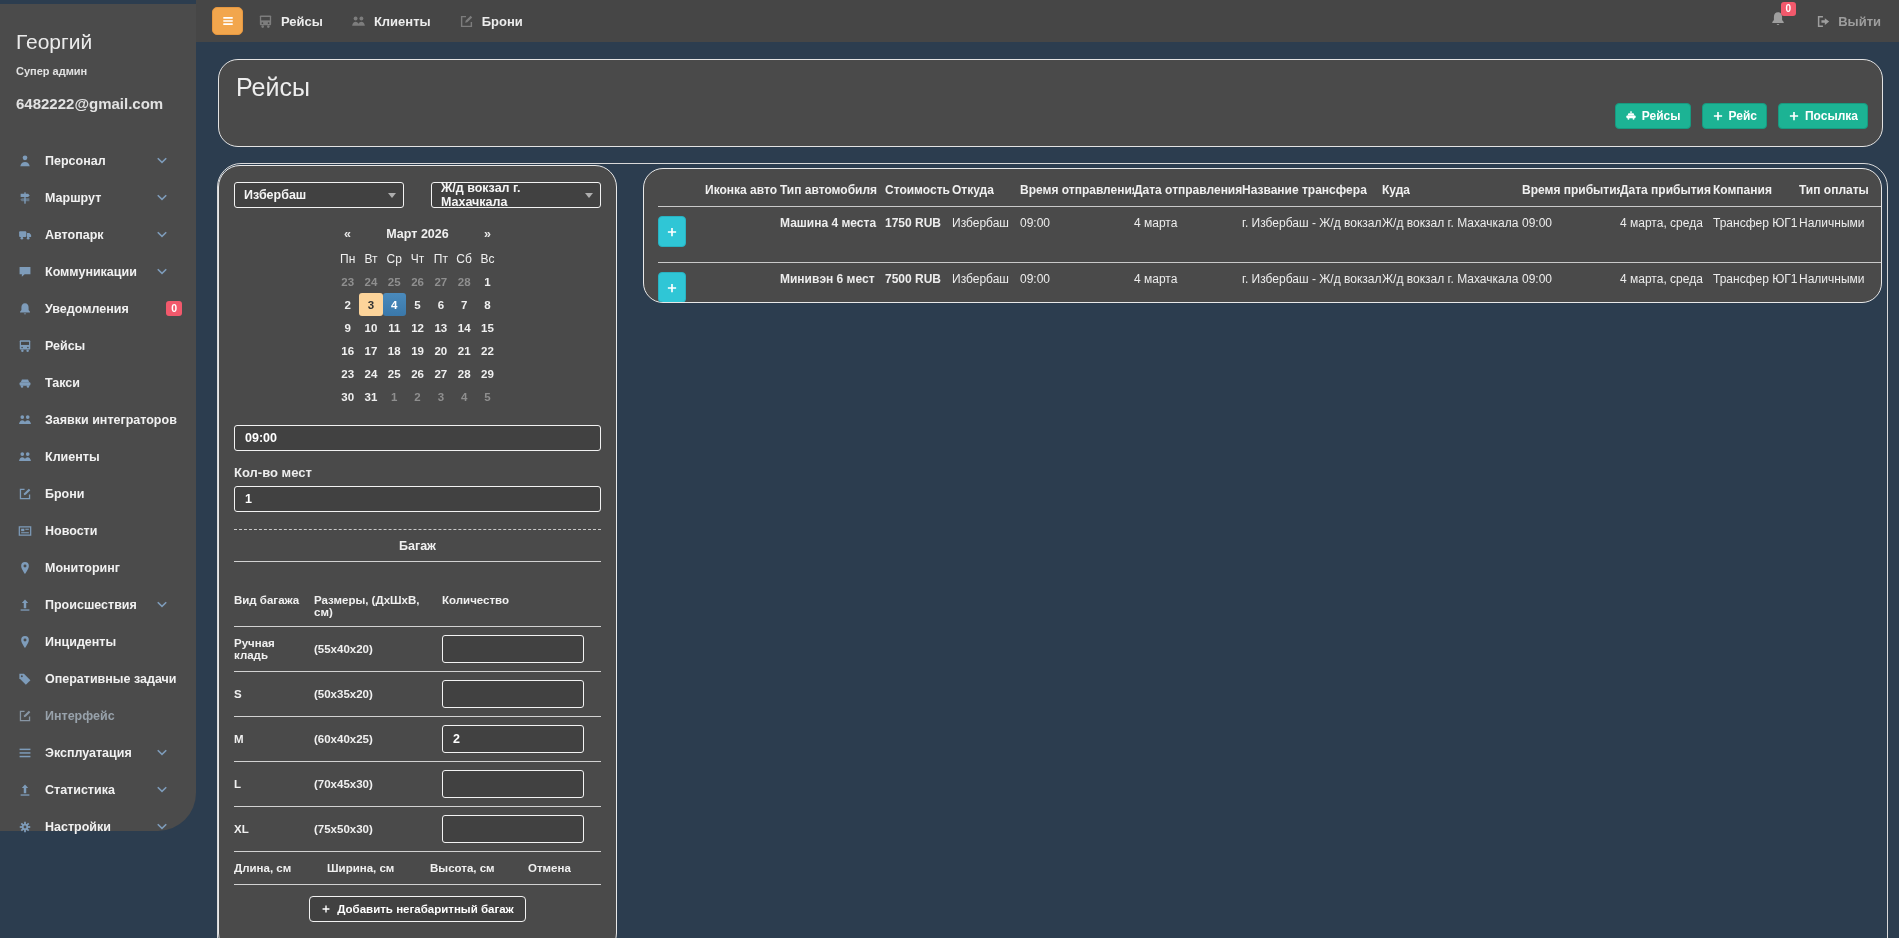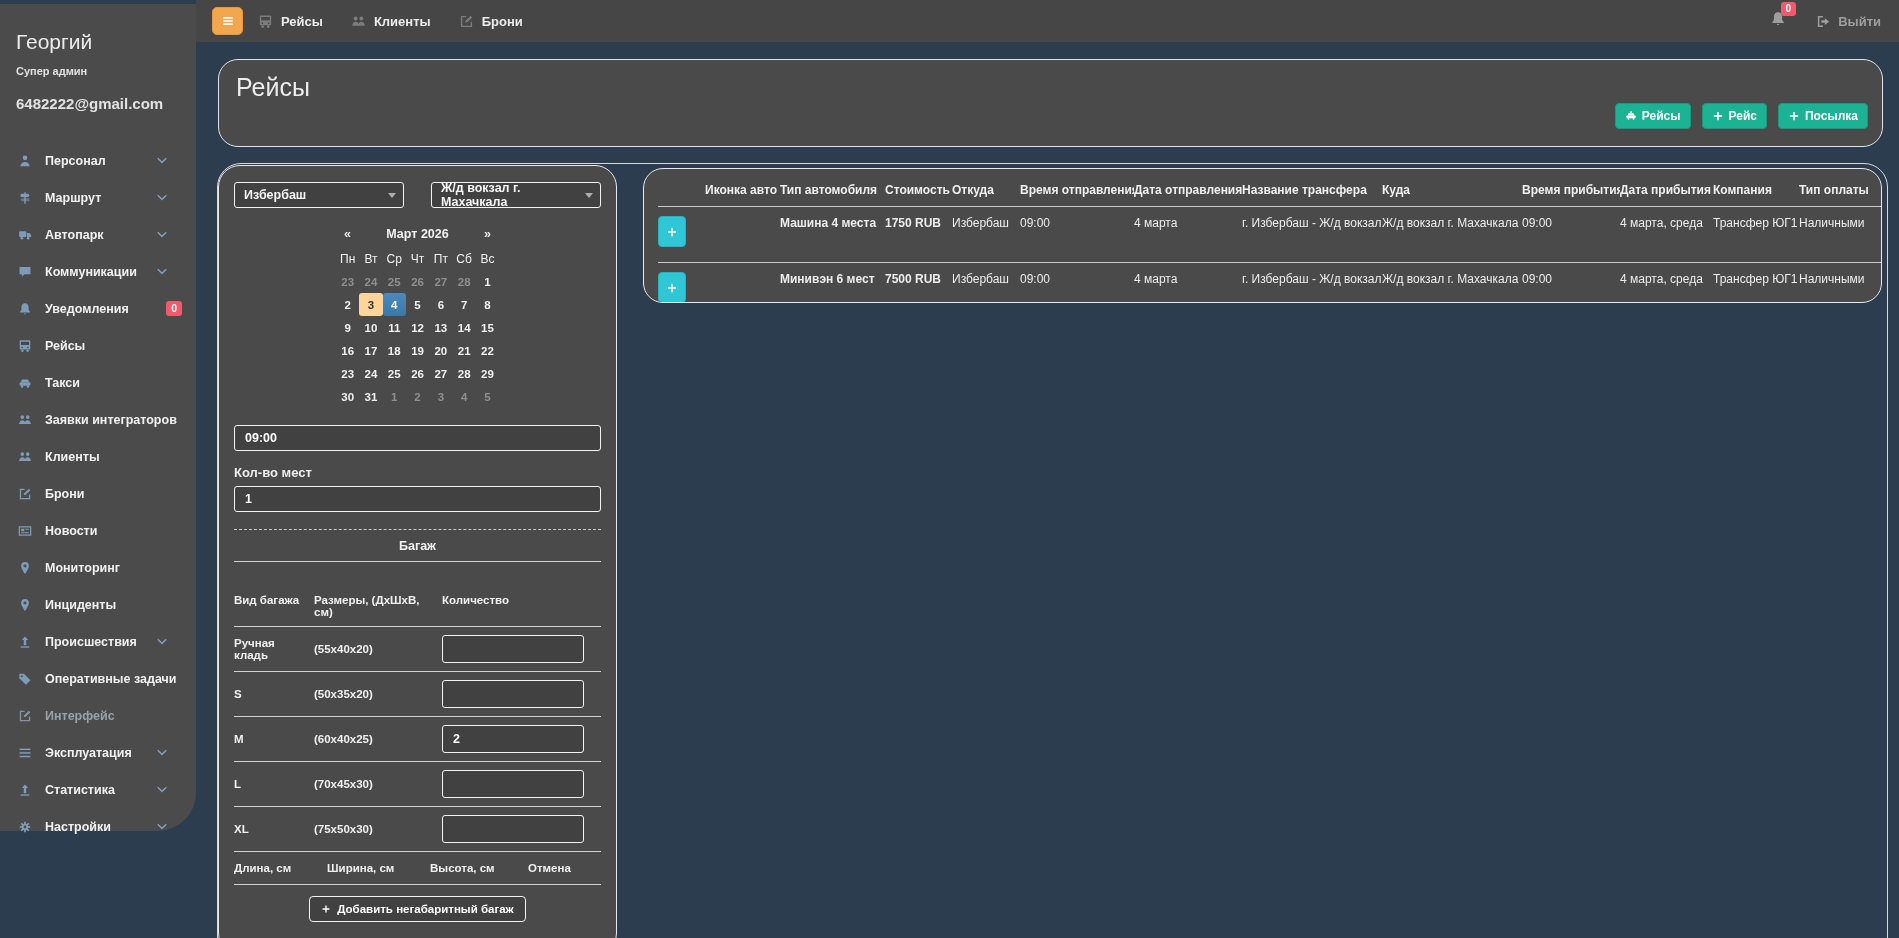--- a/index.html
+++ b/index.html
@@ -310,39 +310,39 @@
           <svg viewBox="0 0 16 16" fill="currentColor">
             <path d="M8 1.2a4.4 4.4 0 0 0-4.4 4.4C3.6 8.9 8 14.8 8 14.8s4.4-5.9 4.4-9.2A4.4 4.4 0 0 0 8 1.2z"></path>
             <circle cx="8" cy="5.6" r="1.7" fill="#4b4b4b"></circle>
           </svg>
         </span>
         <span class="s-label">Мониторинг</span>
       </div>
       <div class="side-item">
         <span class="icn">
           <svg viewBox="0 0 16 16" fill="currentColor">
+            <path d="M8 1.6l3.6 4.2H9.4v6H6.6v-6H4.4z"></path>
+            <rect x="3" y="13" width="10" height="1.5"></rect>
+          </svg>
+        </span>
+        <span class="s-label">Происшествия</span>
+        <span class="s-chev icn">
+          <svg viewBox="0 0 16 16" fill="currentColor">
+            <path d="M2.5 5.5 8 10.8l5.5-5.3-1.3-1.2L8 8.4 3.8 4.3z"></path>
+          </svg>
+        </span>
+      </div>
+      <div class="side-item">
+        <span class="icn">
+          <svg viewBox="0 0 16 16" fill="currentColor">
             <path d="M8 1.2a4.4 4.4 0 0 0-4.4 4.4C3.6 8.9 8 14.8 8 14.8s4.4-5.9 4.4-9.2A4.4 4.4 0 0 0 8 1.2z"></path>
             <circle cx="8" cy="5.6" r="1.7" fill="#4b4b4b"></circle>
           </svg>
         </span>
         <span class="s-label">Инциденты</span>
-      </div>
-      <div class="side-item">
-        <span class="icn">
-          <svg viewBox="0 0 16 16" fill="currentColor">
-            <path d="M8 1.6l3.6 4.2H9.4v6H6.6v-6H4.4z"></path>
-            <rect x="3" y="13" width="10" height="1.5"></rect>
-          </svg>
-        </span>
-        <span class="s-label">Происшествия</span>
-        <span class="s-chev icn">
-          <svg viewBox="0 0 16 16" fill="currentColor">
-            <path d="M2.5 5.5 8 10.8l5.5-5.3-1.3-1.2L8 8.4 3.8 4.3z"></path>
-          </svg>
-        </span>
       </div>
       <div class="side-item">
         <span class="icn">
           <svg viewBox="0 0 16 16" fill="currentColor">
             <path d="M1.6 2h5.2l7.4 7.4-5.2 5.2-7.4-7.4z"></path>
             <circle cx="4.4" cy="4.8" r="1.1" fill="#4b4b4b"></circle>
           </svg>
         </span>
         <span class="s-label">Оперативные задачи</span>
       </div>

